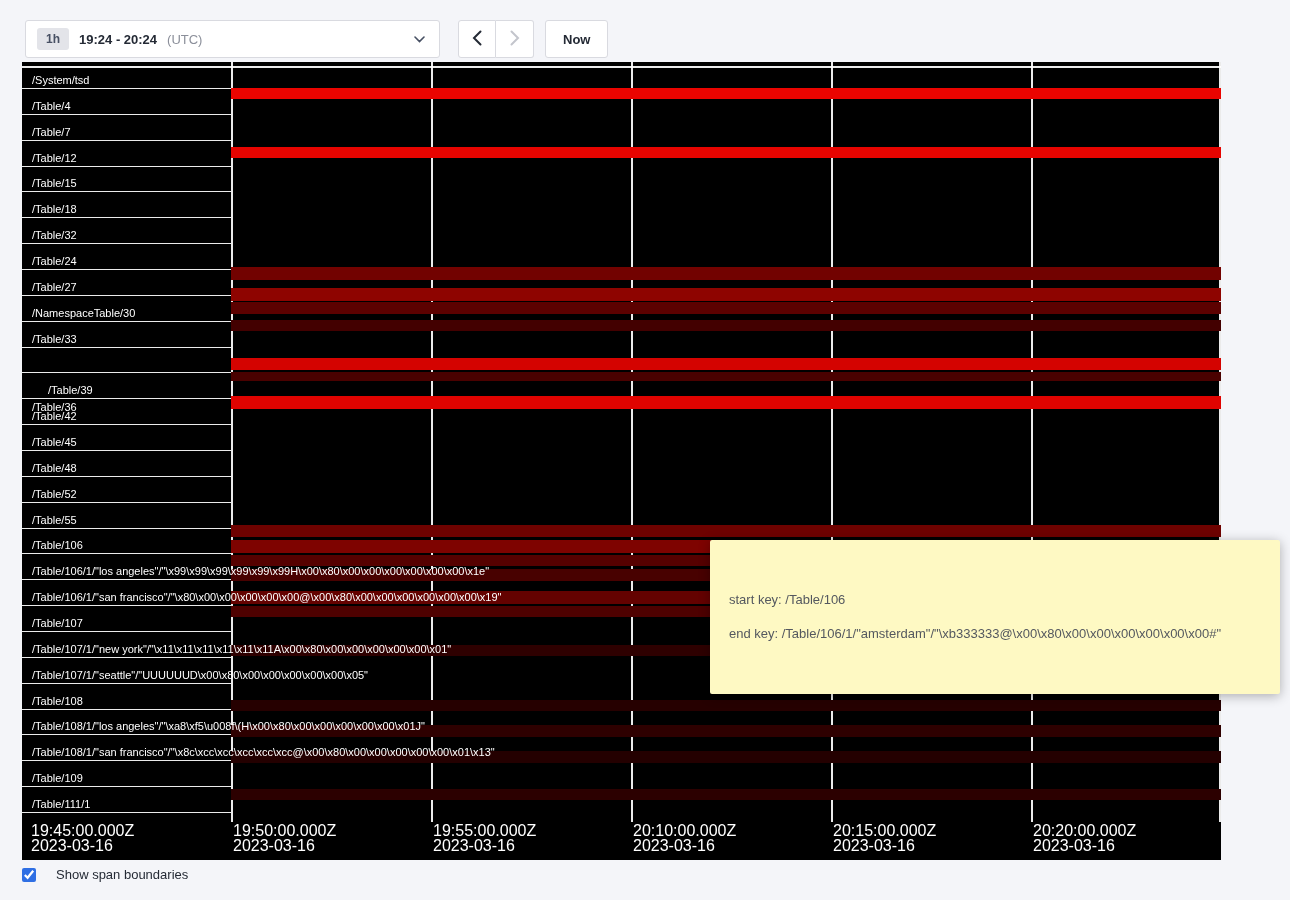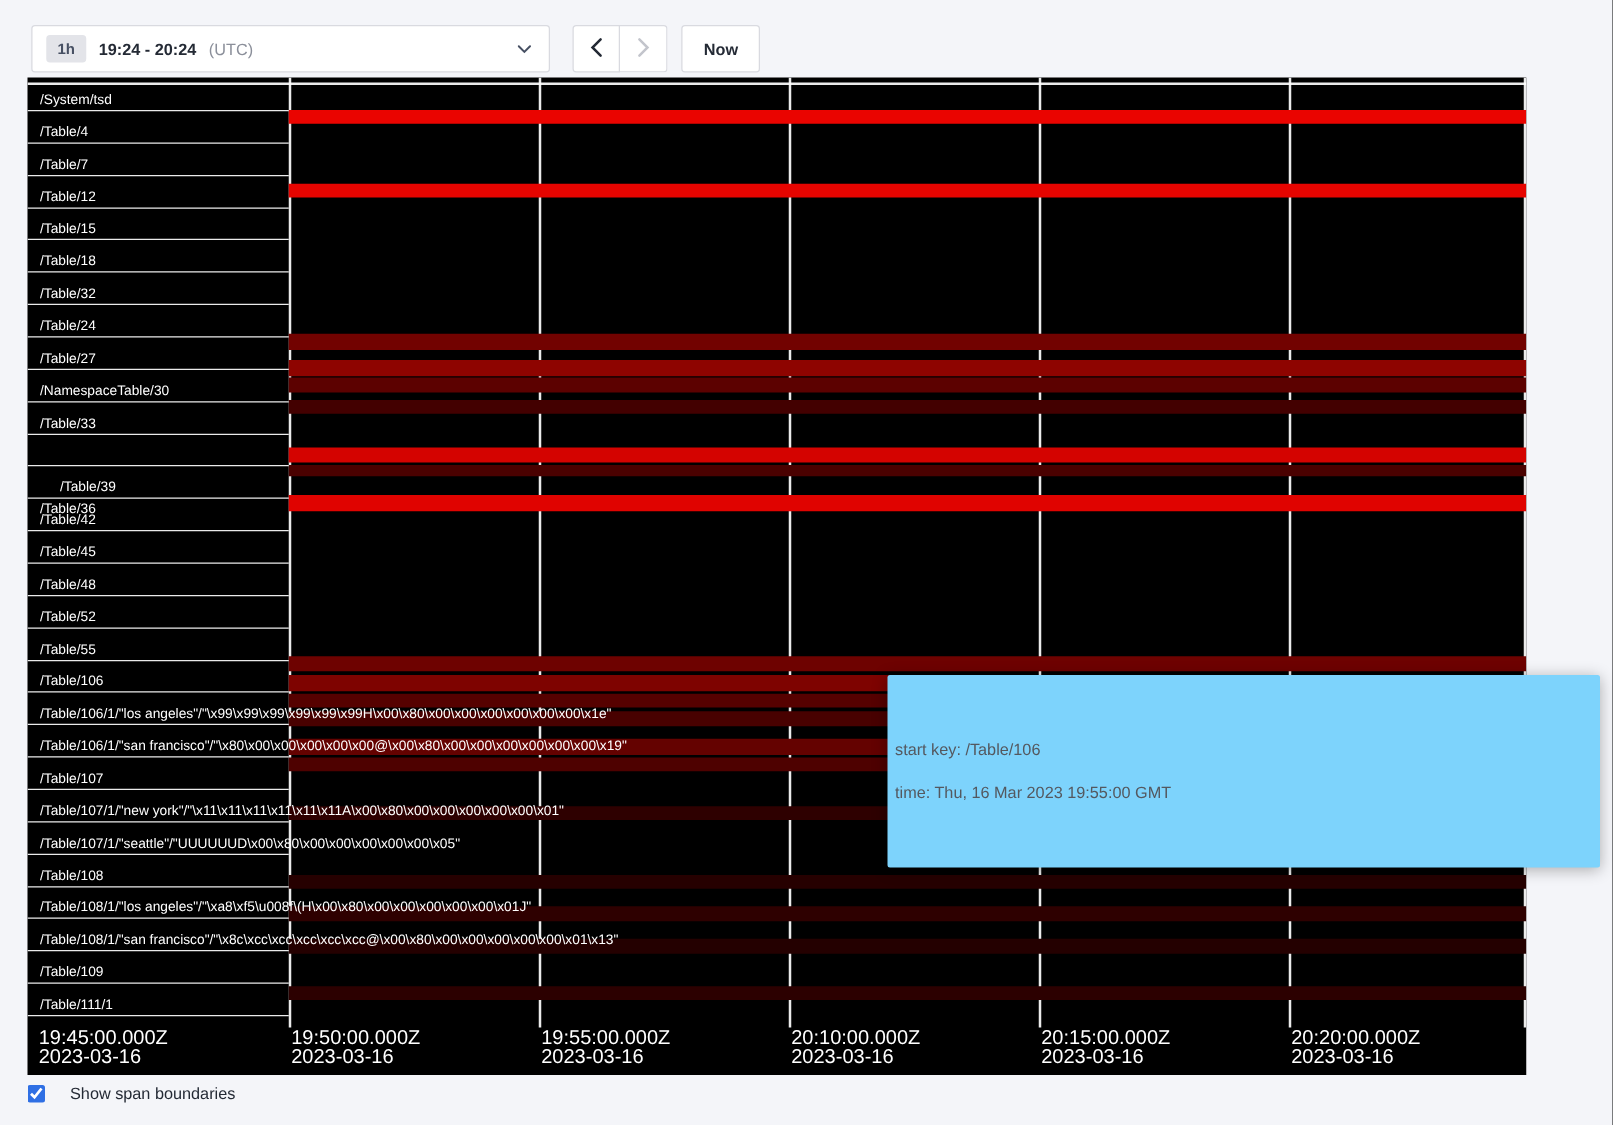--- a/index.html
+++ b/index.html
@@ -52,22 +52,22 @@
     position:absolute; left:10px; z-index:4; color:#fff;
     font-size:11px; line-height:13px; white-space:nowrap;
   }
   .tick { position:absolute; bottom:7px; z-index:4; color:#fff; }
   .tick-time { font-size:16px; line-height:15px; }
   .tick-date { font-size:16px; line-height:15px; }
 
   
   .tooltip {
     position:absolute; left:710px; top:540px; width:570px; min-height:154px;
-    background:#7dd3fc; border-radius:2px; box-shadow:0 2px 12px rgba(0,0,0,0.30);
-    padding:16px 6px; display:flex; flex-direction:column; justify-content:center;
+    background:#fef9c3; border-radius:2px; box-shadow:0 2px 12px rgba(0,0,0,0.30);
+    padding:16px 19px; display:flex; flex-direction:column; justify-content:center;
     gap:14px; z-index:10;
   }
   .tt-line { font-size:13px; line-height:20px; color:#54585f; white-space:nowrap; overflow:hidden; }
 
   
   .footer-row {
     position:absolute; left:22px; top:867px; display:flex; align-items:center;
     gap:20px; font-size:13px; color:#242a35;
   }
   .footer-row input[type=checkbox] { width:14px; height:14px; accent-color:#2f6fe4; cursor:pointer; }
@@ -212,19 +212,19 @@
       <div class="tick-date">2023-03-16</div>
     </div>
     <div class="tick" style="left: 1011px;">
       <div class="tick-time">20:20:00.000Z</div>
       <div class="tick-date">2023-03-16</div>
     </div>
   </div>
 
 <div class="tooltip">
   <div class="tt-line">start key: /Table/106</div>
-  <div class="tt-line">time: Thu, 16 Mar 2023 19:55:00 GMT</div>
+  <div class="tt-line">end key: /Table/106/1/"amsterdam"/"\xb333333@\x00\x80\x00\x00\x00\x00\x00\x00#"</div>
 </div>
 
 <label class="footer-row">
   <input type="checkbox" checked="" style="">
   <span>Show span boundaries</span>
 </label>
 
 </body></html>

